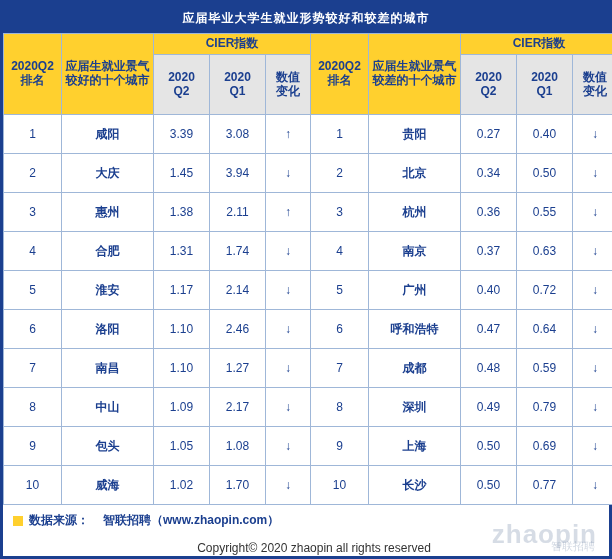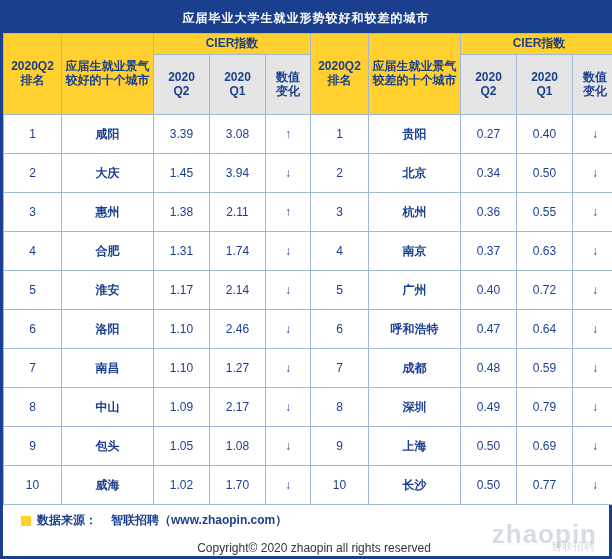--- a/index.html
+++ b/index.html
@@ -78,21 +78,21 @@
   .footer {
     position: absolute;
     left: 0;
     right: 0;
     bottom: 0;
     height: 50px;
     background: #ffffff;
   }
   .src-line {
     position: absolute;
-    left: 18px;
+    left: 10px;
     top: 6px;
     display: flex;
     align-items: center;
     font-size: 12px;
     color: #1b3f8f;
     font-weight: bold;
   }
   .src-square {
     width: 10px;
     height: 10px;

